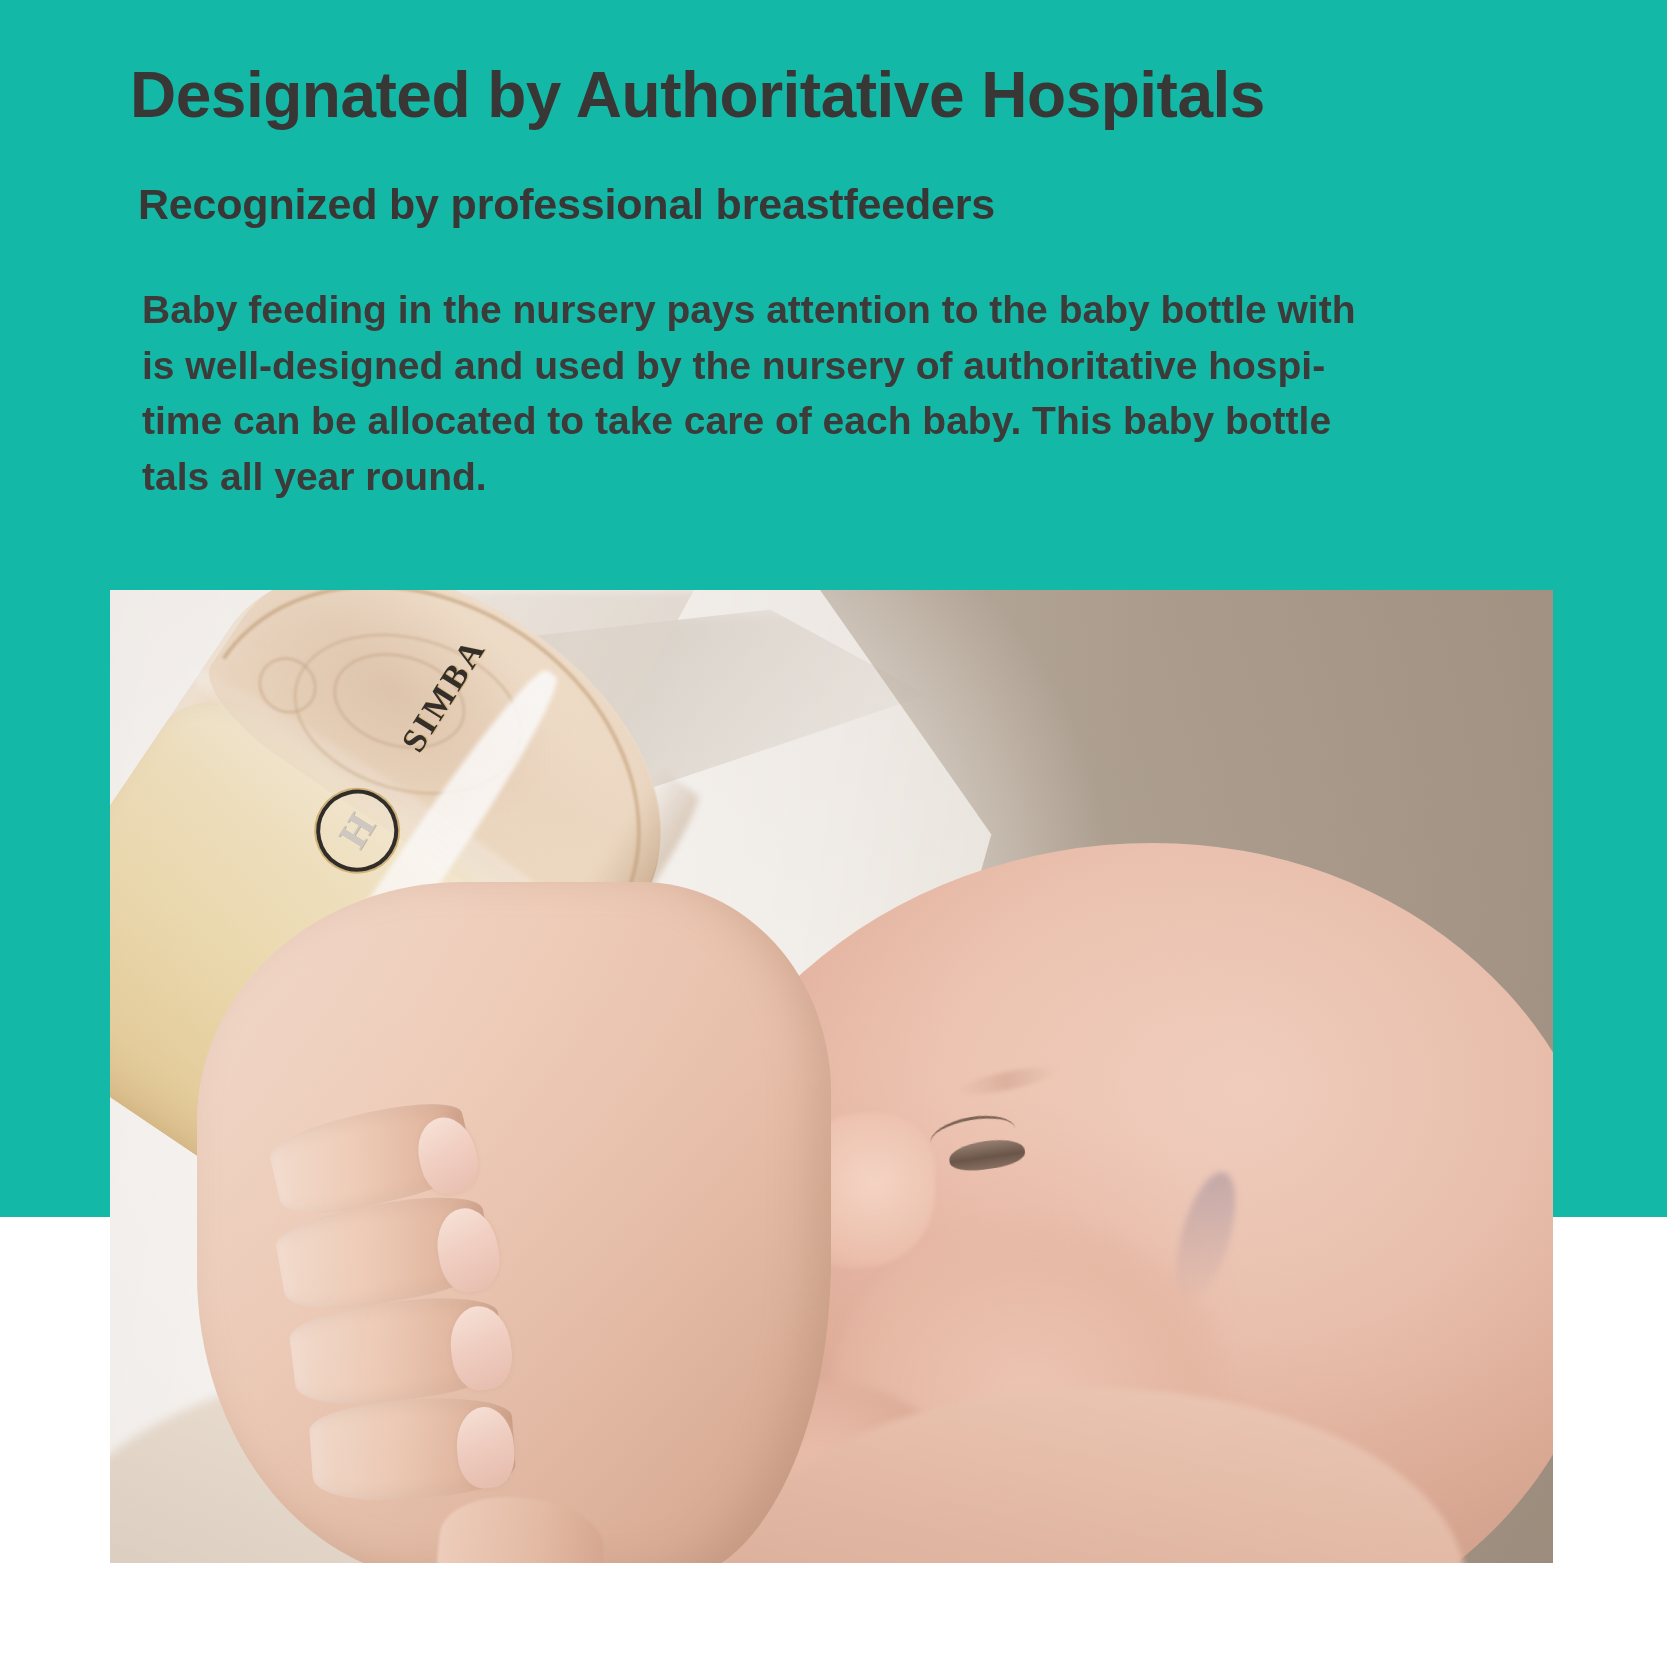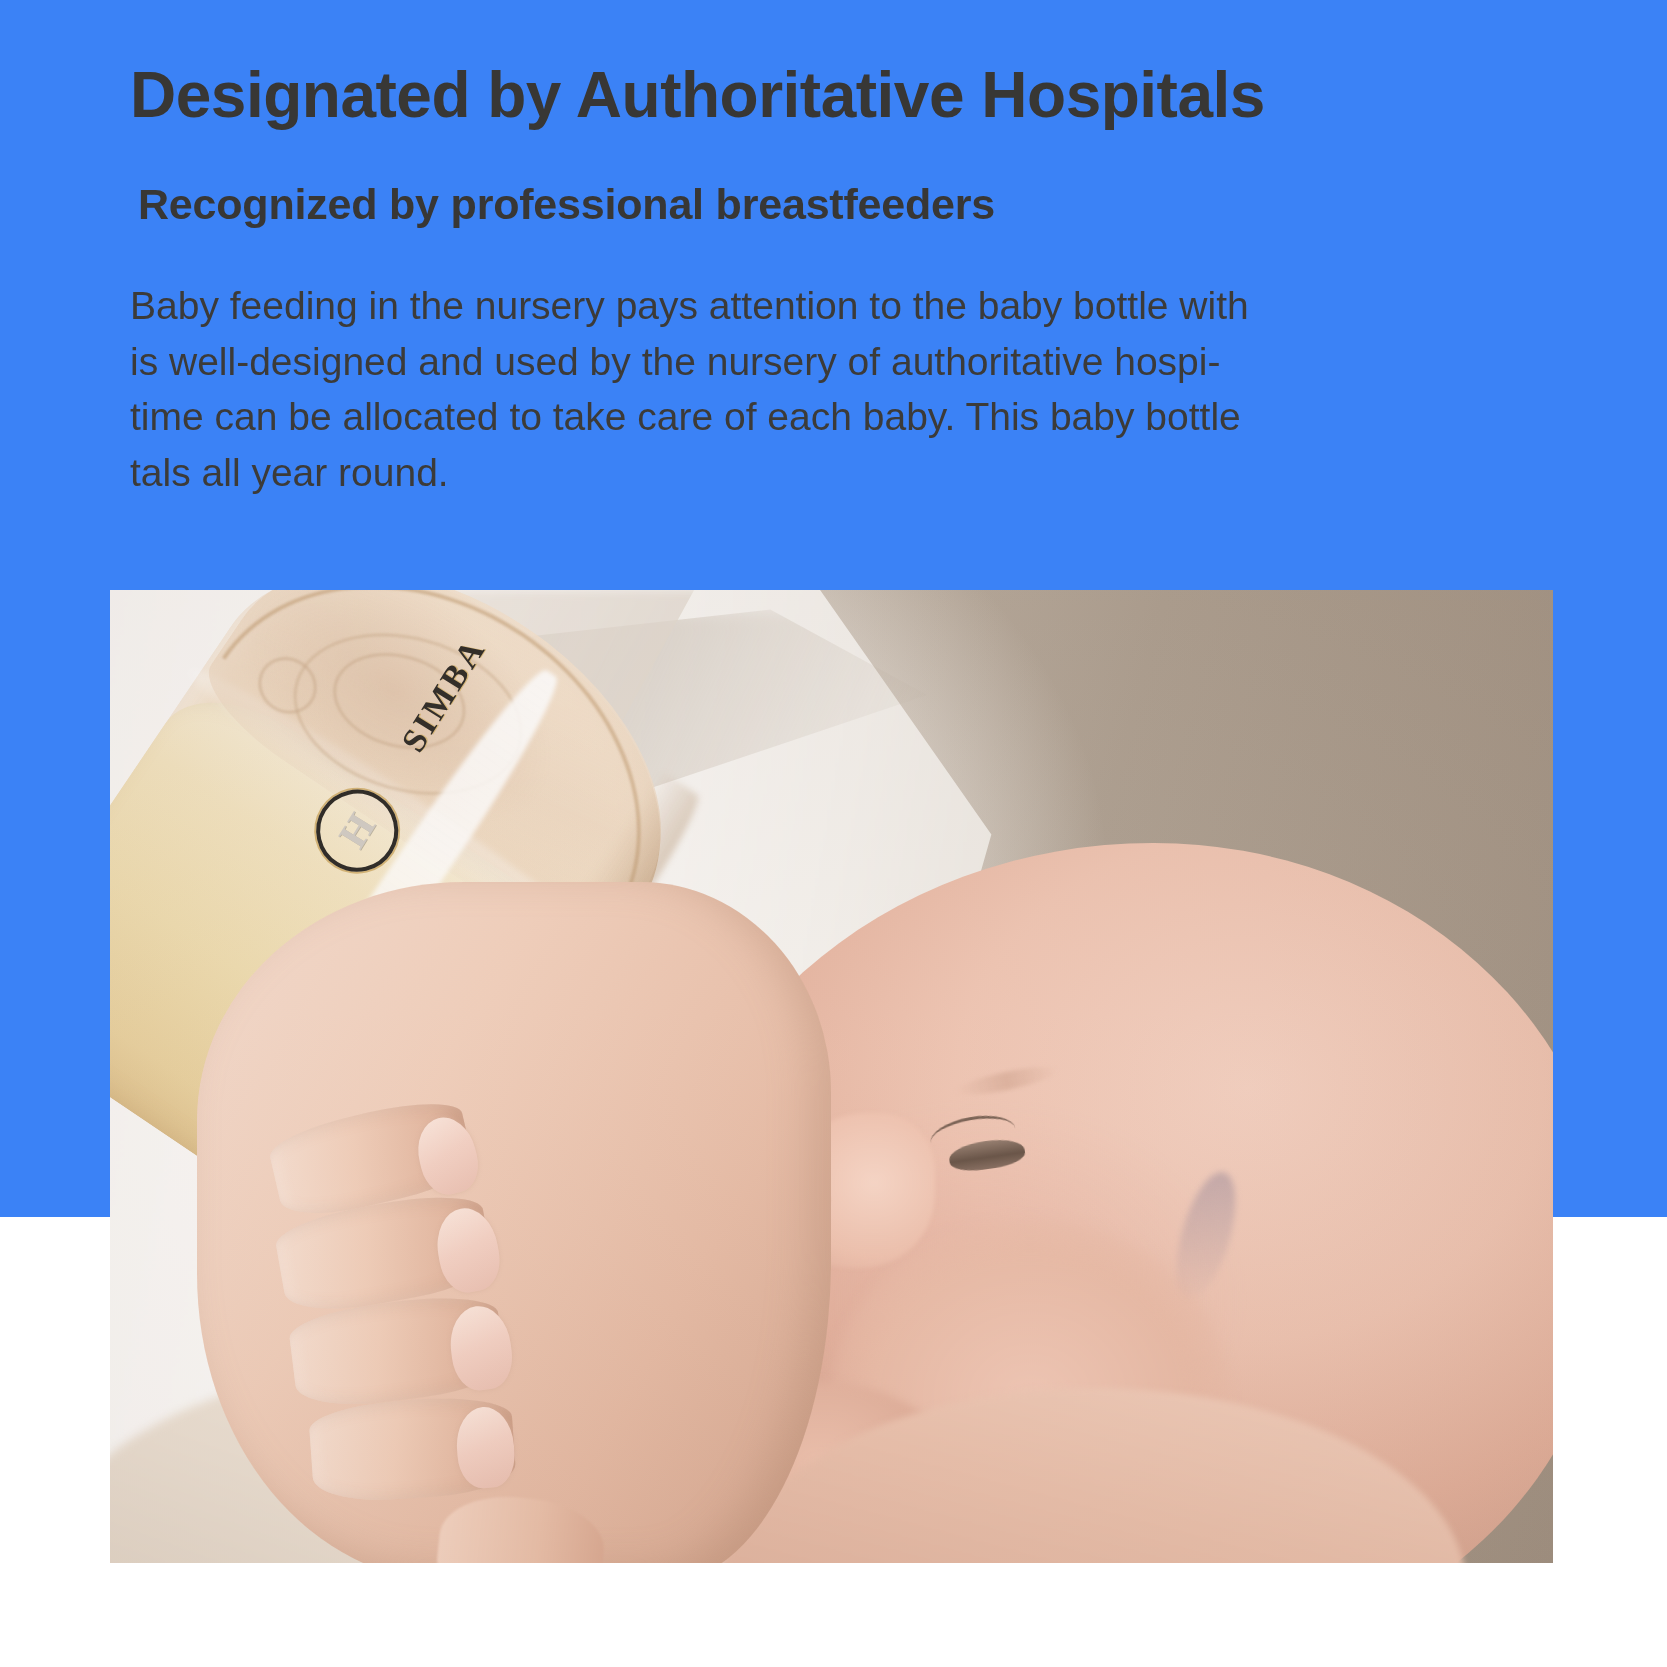--- a/index.html
+++ b/index.html
@@ -11,21 +11,21 @@
     width: 1667px;
     height: 1667px;
     overflow: hidden;
     font-family: "Liberation Sans", sans-serif;
   }
 
   .page {
     position: relative;
     width: 1667px;
     height: 1217px;
-    background: #3b82f6;
+    background: #14b8a6;
     box-sizing: border-box;
   }
 
   .content {
     position: absolute;
     left: 130px;
     top: 0;
     width: 1420px;
   }
 
@@ -45,25 +45,25 @@
     padding-top: 44px;
     font-size: 43px;
     font-weight: 700;
     letter-spacing: -0.2px;
     line-height: 1.1;
     color: #383735;
     white-space: nowrap;
   }
 
   .body-copy {
-    margin: 0;
+    margin: 12px;
     padding-top: 42px;
     width: 1336px;
     font-size: 39px;
-    font-weight: 400;
+    font-weight: 700;
     line-height: 1.42;
     color: #3c3b39;
   }
   .body-copy .ln { display: block; white-space: nowrap; }
 
   
   .photo-frame {
     position: absolute;
     left: 110px;
     top: 590px;

